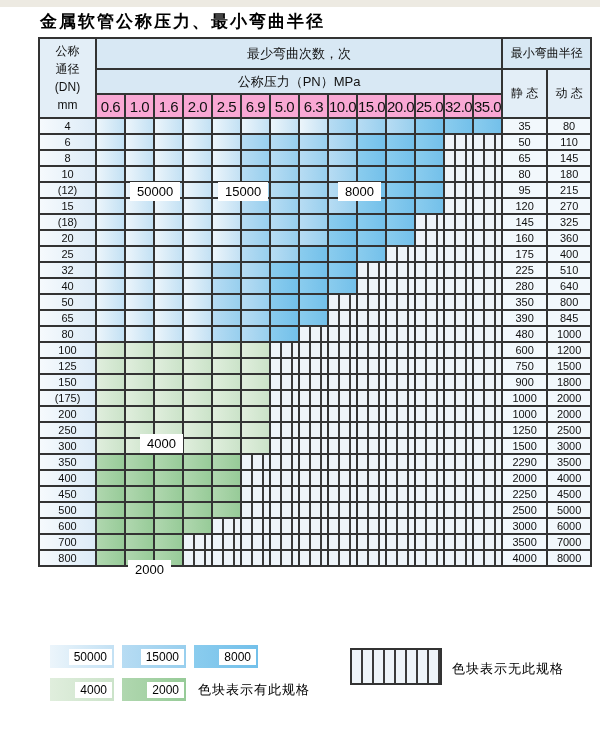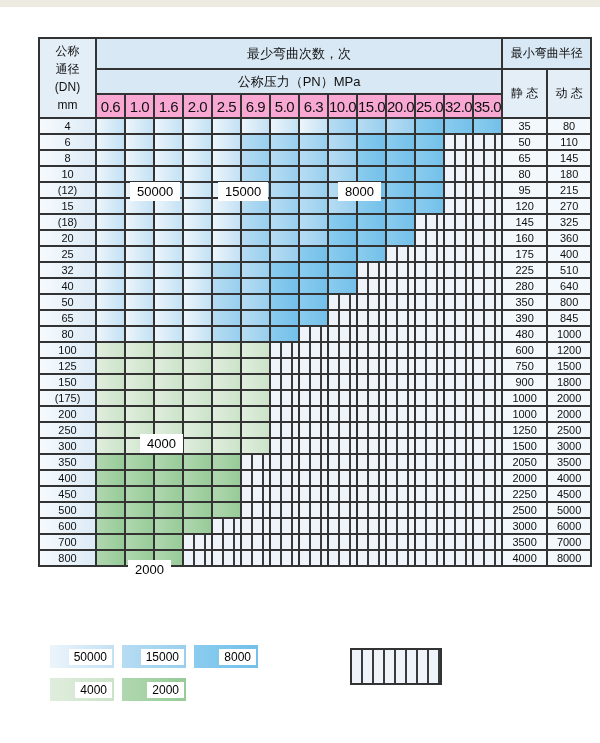--- a/index.html
+++ b/index.html
@@ -38,20 +38,21 @@
   .lg-text { font-size:13px; color:#000; letter-spacing:1px; margin-left:4px; white-space:nowrap; }
   .hatch-box { position:absolute; left:350px; top:8px; width:92px; height:37px; border:2px solid #333;
                background:repeating-linear-gradient(90deg,#eef4f9 0px,#eef4f9 9px,#3a3a3a 9px,#3a3a3a 11px); }
   .hatch-text { position:absolute; left:452px; top:20px; font-size:13px; letter-spacing:1px; white-space:nowrap; }
 </style>
 </head>
 <body>
 
 <div class="page">
   <div class="top-strip"></div>
+  <h1 class="page-title">金属软管公称压力、最小弯曲半径</h1>
 
   <div class="tbl-wrap">
     <table>
       <colgroup id="cols">
           <col style="width: 57px;">
           <col style="width: 29px;">
           <col style="width: 29px;">
           <col style="width: 29px;">
           <col style="width: 29px;">
           <col style="width: 29px;">
@@ -509,21 +510,21 @@
             <td class="gm"></td>
             <td class="hx"></td>
             <td class="hx"></td>
             <td class="hx"></td>
             <td class="hx"></td>
             <td class="hx"></td>
             <td class="hx"></td>
             <td class="hx"></td>
             <td class="hx"></td>
             <td class="hx"></td>
-            <td class="sv">2050</td>
+            <td class="sv">2290</td>
             <td class="sv">3500</td>
           </tr>
           <tr>
             <td class="dn">400</td>
             <td class="gm"></td>
             <td class="gm"></td>
             <td class="gm"></td>
             <td class="gm"></td>
             <td class="gm"></td>
             <td class="hx"></td>
@@ -657,16 +658,18 @@
           <span class="chip">8000</span>
         </div>
       </div>
     <div class="lg-row2" id="lg-row2">
         <div class="lg-item gl" style="background: linear-gradient(90deg, rgb(224, 238, 221), rgb(203, 227, 201));">
           <span class="chip">4000</span>
         </div>
         <div class="lg-item gm" style="background: linear-gradient(90deg, rgb(176, 215, 175), rgb(151, 203, 152));">
           <span class="chip">2000</span>
         </div>
+        <span class="lg-text">色块表示有此规格</span>
       </div>
     <div class="hatch-box"></div>
+    <div class="hatch-text">色块表示无此规格</div>
   </div>
 </div>
 
 </body></html>

